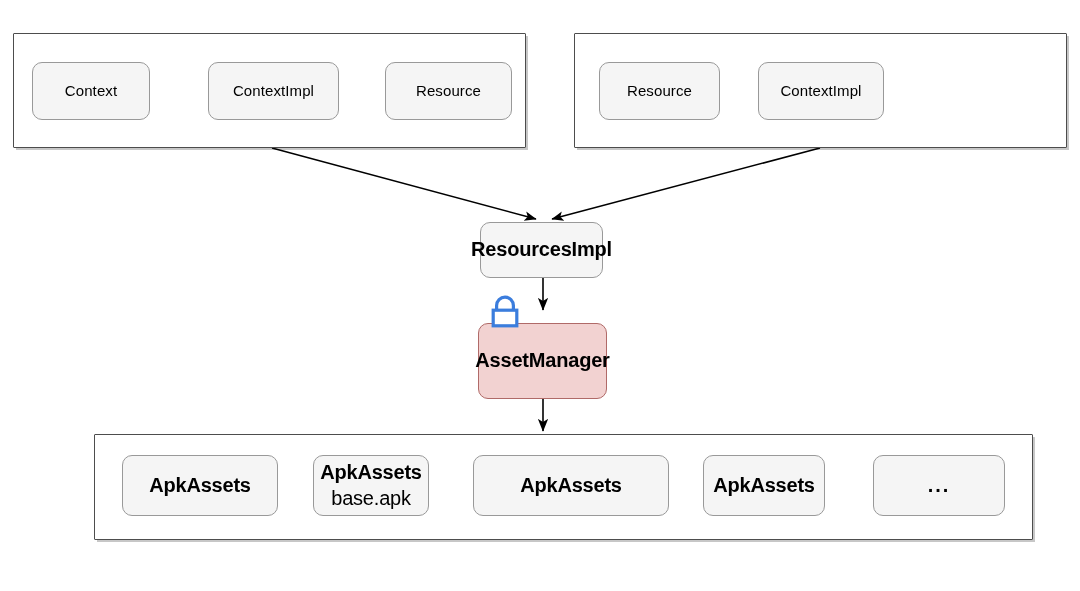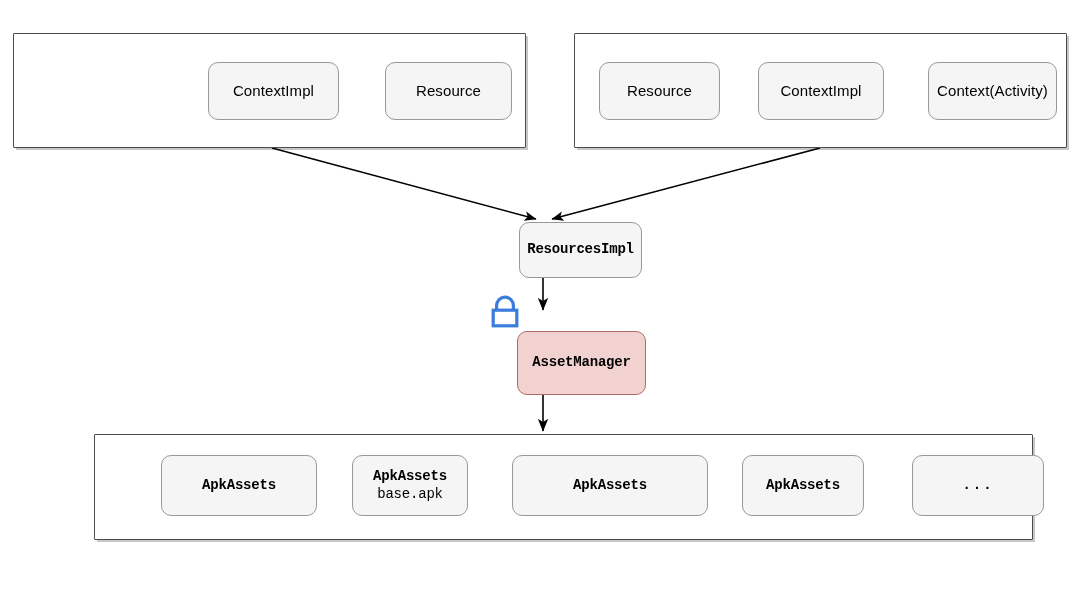--- a/index.html
+++ b/index.html
@@ -38,25 +38,24 @@
     color: #000000;
     line-height: 1.28;
     white-space: pre;
   }
   .node.sans {
     font-family: "Liberation Sans", sans-serif;
     font-size: 15px;
     letter-spacing: 0.1px;
   }
   .node.mono {
-    font-family: Liberation Mono, monospace;
-    font-size: 14px;
+    font-family: Liberation Sans, sans-serif;
+    font-size: 20px;
     font-weight: 700;
     letter-spacing: -0.2px;
-    margin-left: 39px;
   }
   .node.mono .sub {
     font-weight: 400;
   }
 
   
   .group {
     position: absolute;
     box-sizing: border-box;
     background: #ffffff;
@@ -124,48 +123,48 @@
       <line x1="543" y1="278" x2="543" y2="310" stroke="#000000" stroke-width="1.6" marker-end="url(#arrowhead)"></line>
     </g>
 
     <g>
       <line x1="543" y1="381" x2="543" y2="431" stroke="#000000" stroke-width="1.6" marker-end="url(#arrowhead)"></line>
     </g>
   </svg>
 
   <div class="group" style="left:13px; top:33px; width:513px; height:115px;"></div>
 
+  <div class="node sans" style="left:32px; top:62px; width:118px; height:58px;">
+    <span class="node-text-line">Context</span>
+  </div>
 
   <div class="node sans" style="left:208px; top:62px; width:131px; height:58px;">
     <span class="node-text-line">ContextImpl</span>
   </div>
 
   <div class="node sans" style="left:385px; top:62px; width:127px; height:58px;">
     <span class="node-text-line">Resource</span>
   </div>
 
   <div class="group" style="left:574px; top:33px; width:493px; height:115px;"></div>
 
   <div class="node sans" style="left:599px; top:62px; width:121px; height:58px;">
     <span class="node-text-line">Resource</span>
   </div>
 
   <div class="node sans" style="left:758px; top:62px; width:126px; height:58px;">
     <span class="node-text-line">ContextImpl</span>
   </div>
 
-  <div class="node sans" style="left:928px; top:62px; width:129px; height:58px;">
-    <span class="node-text-line">Context(Activity)</span>
-  </div>
 
   <div class="node mono" style="left:480px; top:222px; width:123px; height:56px;">
     <span class="node-text-line">ResourcesImpl</span>
   </div>
 
-  <div class="node mono highlight" style="left:478px; top:331px; width:129px; height:64px;">
+  <div class="node mono highlight" style="left:478px; top:323px; width:129px; height:76px;">
     <span class="node-text-line">AssetManager</span>
   </div>
 
   <svg class="lock-icon" style="left:487px; top:294px;" width="36" height="38" viewBox="0 0 36 38" xmlns="http://www.w3.org/2000/svg">
     <path d="M9.6 16.5 V11.6 a8.4 8.4 0 0 1 16.8 0 V16.5" fill="none" stroke="#3b7ddd" stroke-width="3.2" stroke-linecap="butt"></path>
     <rect x="6.2" y="16.2" width="23.6" height="15.6" fill="#ffffff" stroke="#3b7ddd" stroke-width="3.2"></rect>
   </svg>
 
   <div class="group" style="left:94px; top:434px; width:939px; height:106px;"></div>
 

